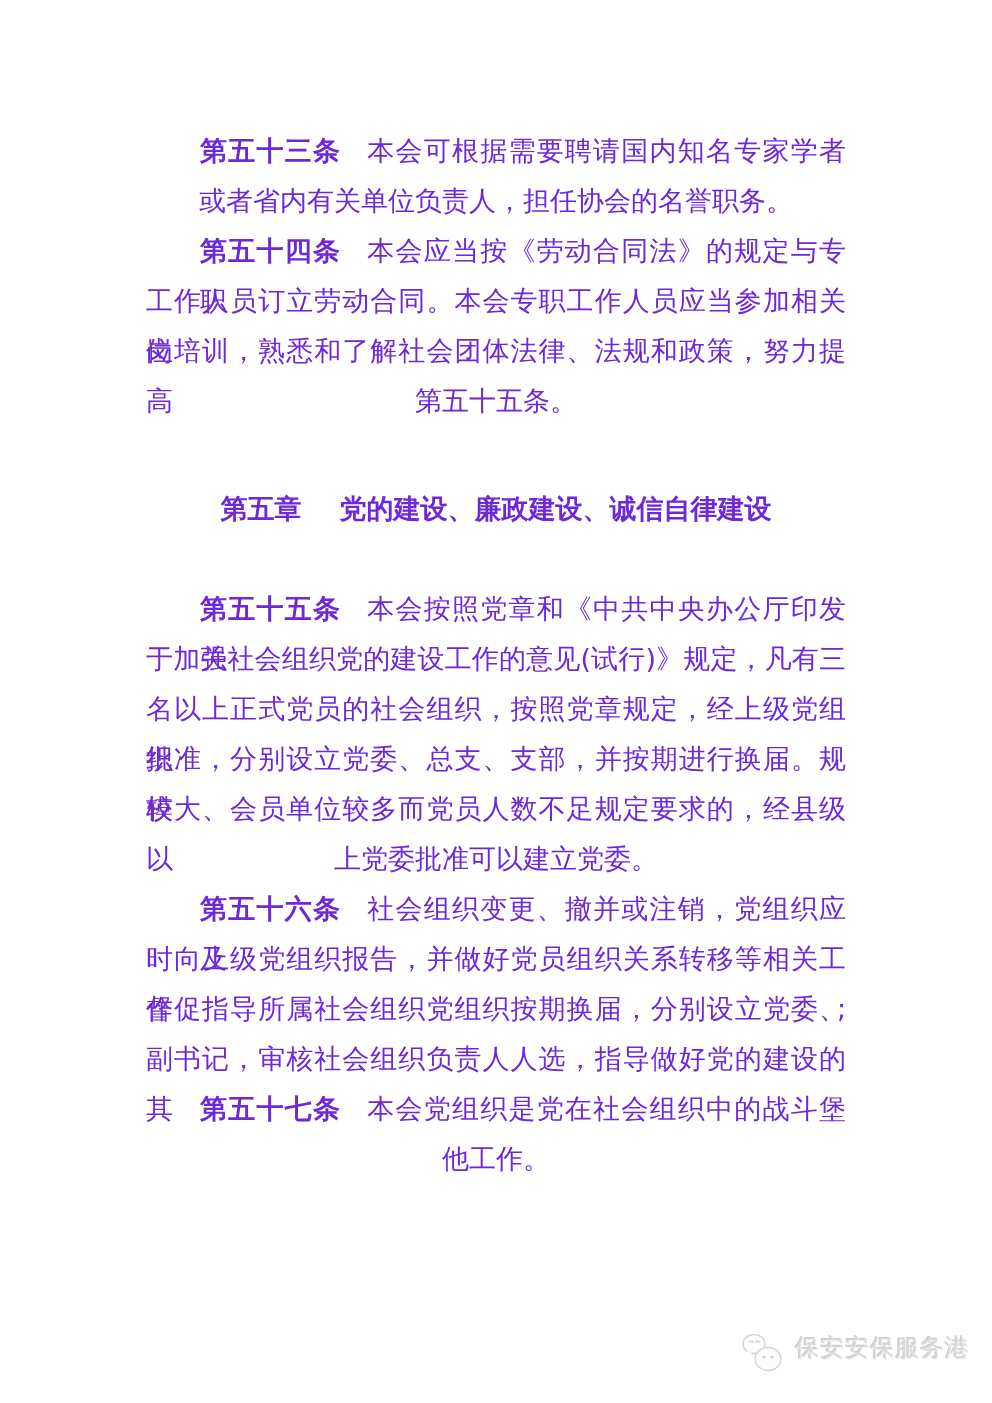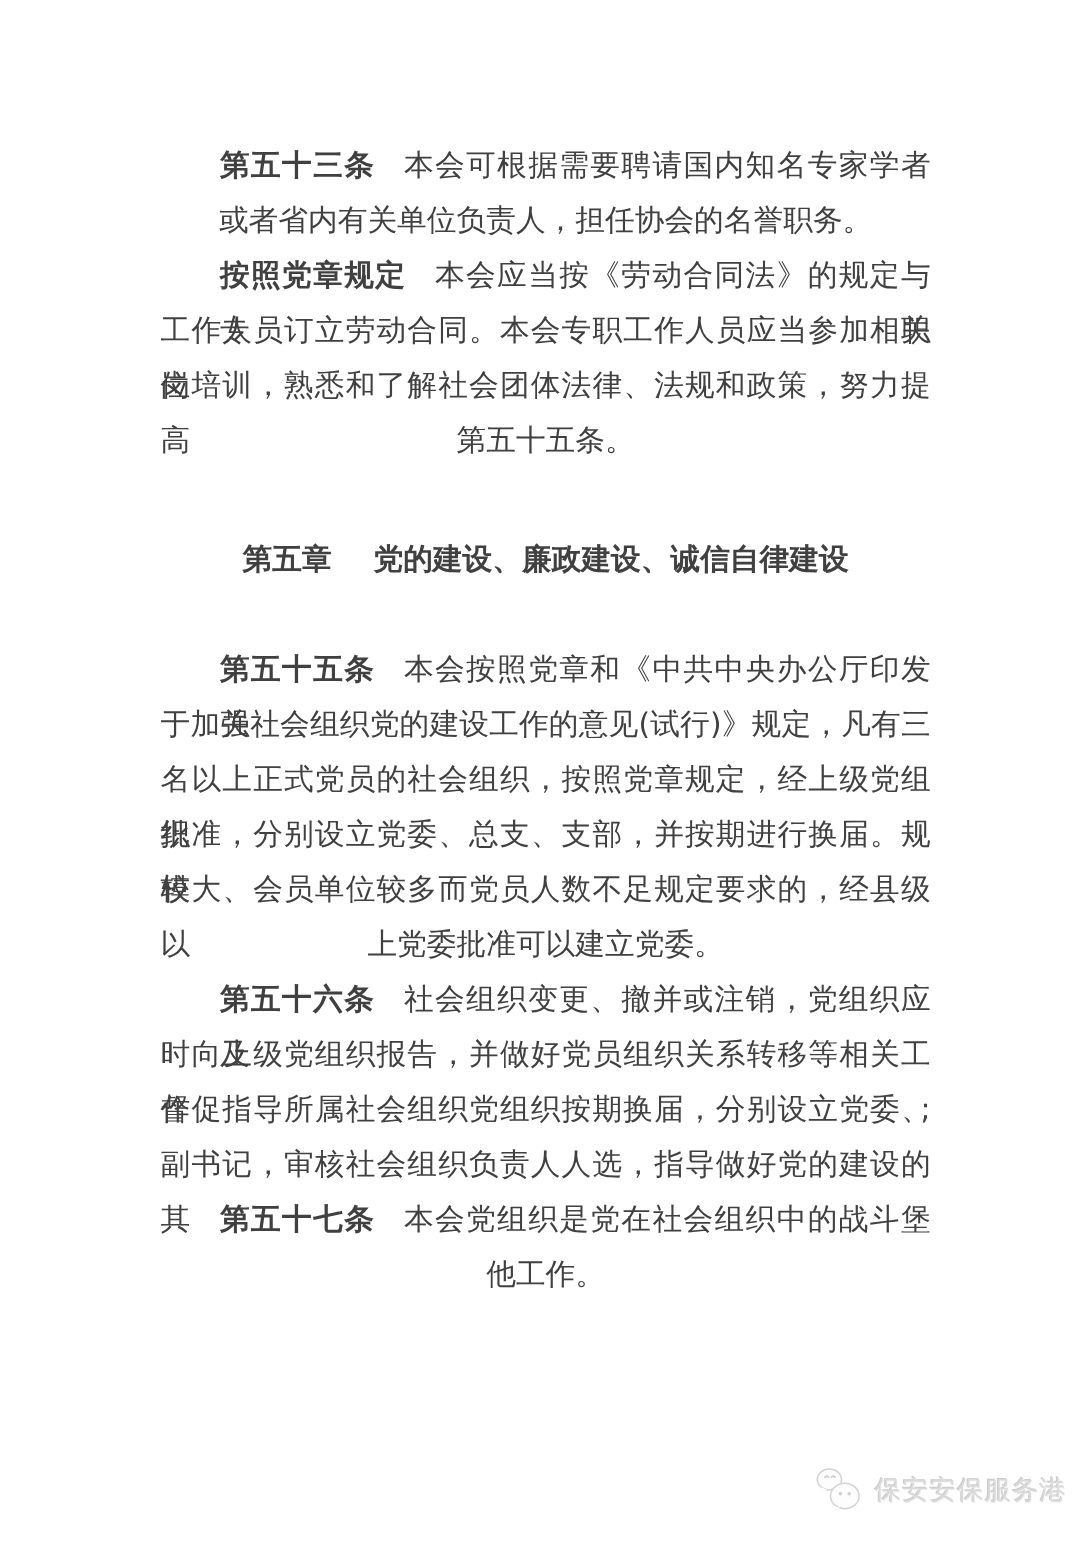--- a/index.html
+++ b/index.html
@@ -20,21 +20,21 @@
     position: absolute;
     left: 146px;
     top: 126px;
     width: 700px;
   }
   .line {
     height: 50px;
     line-height: 50px;
     font-size: 27px;
     white-space: nowrap;
-    color: #404040;
+    color: #6d28d9;
   }
   .line.fill {
     white-space: normal;
     text-align: justify;
     text-align-last: justify;
     text-justify: inter-character;
   }
   .line.no-fill {
     text-align: center;
   }
@@ -57,21 +57,20 @@
   }
   .after-heading {
     margin-top: 50px;
   }
   .watermark {
     position: absolute;
     left: 741px;
     top: 1332px;
     height: 46px;
     display: flex;
-    align-items: center;
     gap: 8px;
   }
   .wm-text {
     font-size: 24px;
     letter-spacing: 1px;
     color: #d9d9d9;
     text-shadow: 1px 1px 0 #f7f7f7, -1px -1px 0 #cccccc;
     white-space: nowrap;
   }
   .wm-icon {
@@ -80,21 +79,21 @@
 </style>
 </head>
 <body>
 
 <div class="page">
   <div class="content">
 
     <div class="line fill para-start"><span class="article-num">第五十三条</span><span class="line-text">本会可根据需要聘请国内知名专家学者</span></div>
     <div class="line no-fill"><span class="line-text">或者省内有关单位负责人，担任协会的名誉职务。</span></div>
 
-    <div class="line fill para-start"><span class="article-num">按照党章规定</span><span class="line-text">本会应当按《劳动合同法》的规定与专职</span></div>
+    <div class="line fill para-start"><span class="article-num">第五十四条</span><span class="line-text">本会应当按《劳动合同法》的规定与专职</span></div>
     <div class="line fill"><span class="line-text">工作人员订立劳动合同。本会专职工作人员应当参加相关岗</span></div>
     <div class="line fill"><span class="line-text">位培训，熟悉和了解社会团体法律、法规和政策，努力提高</span></div>
     <div class="line no-fill"><span class="line-text">第五十五条。</span></div>
 
     <div class="line chapter-heading"><span class="chapter-num">第五章</span><span class="chapter-title">党的建设、廉政建设、诚信自律建设</span></div>
 
     <div class="line fill para-start after-heading"><span class="article-num">第五十五条</span><span class="line-text">本会按照党章和《中共中央办公厅印发关</span></div>
     <div class="line fill"><span class="line-text">于加强社会组织党的建设工作的意见(试行)》规定，凡有三</span></div>
     <div class="line fill"><span class="line-text">名以上正式党员的社会组织，按照党章规定，经上级党组织</span></div>
     <div class="line fill"><span class="line-text">批准，分别设立党委、总支、支部，并按期进行换届。规模</span></div>

